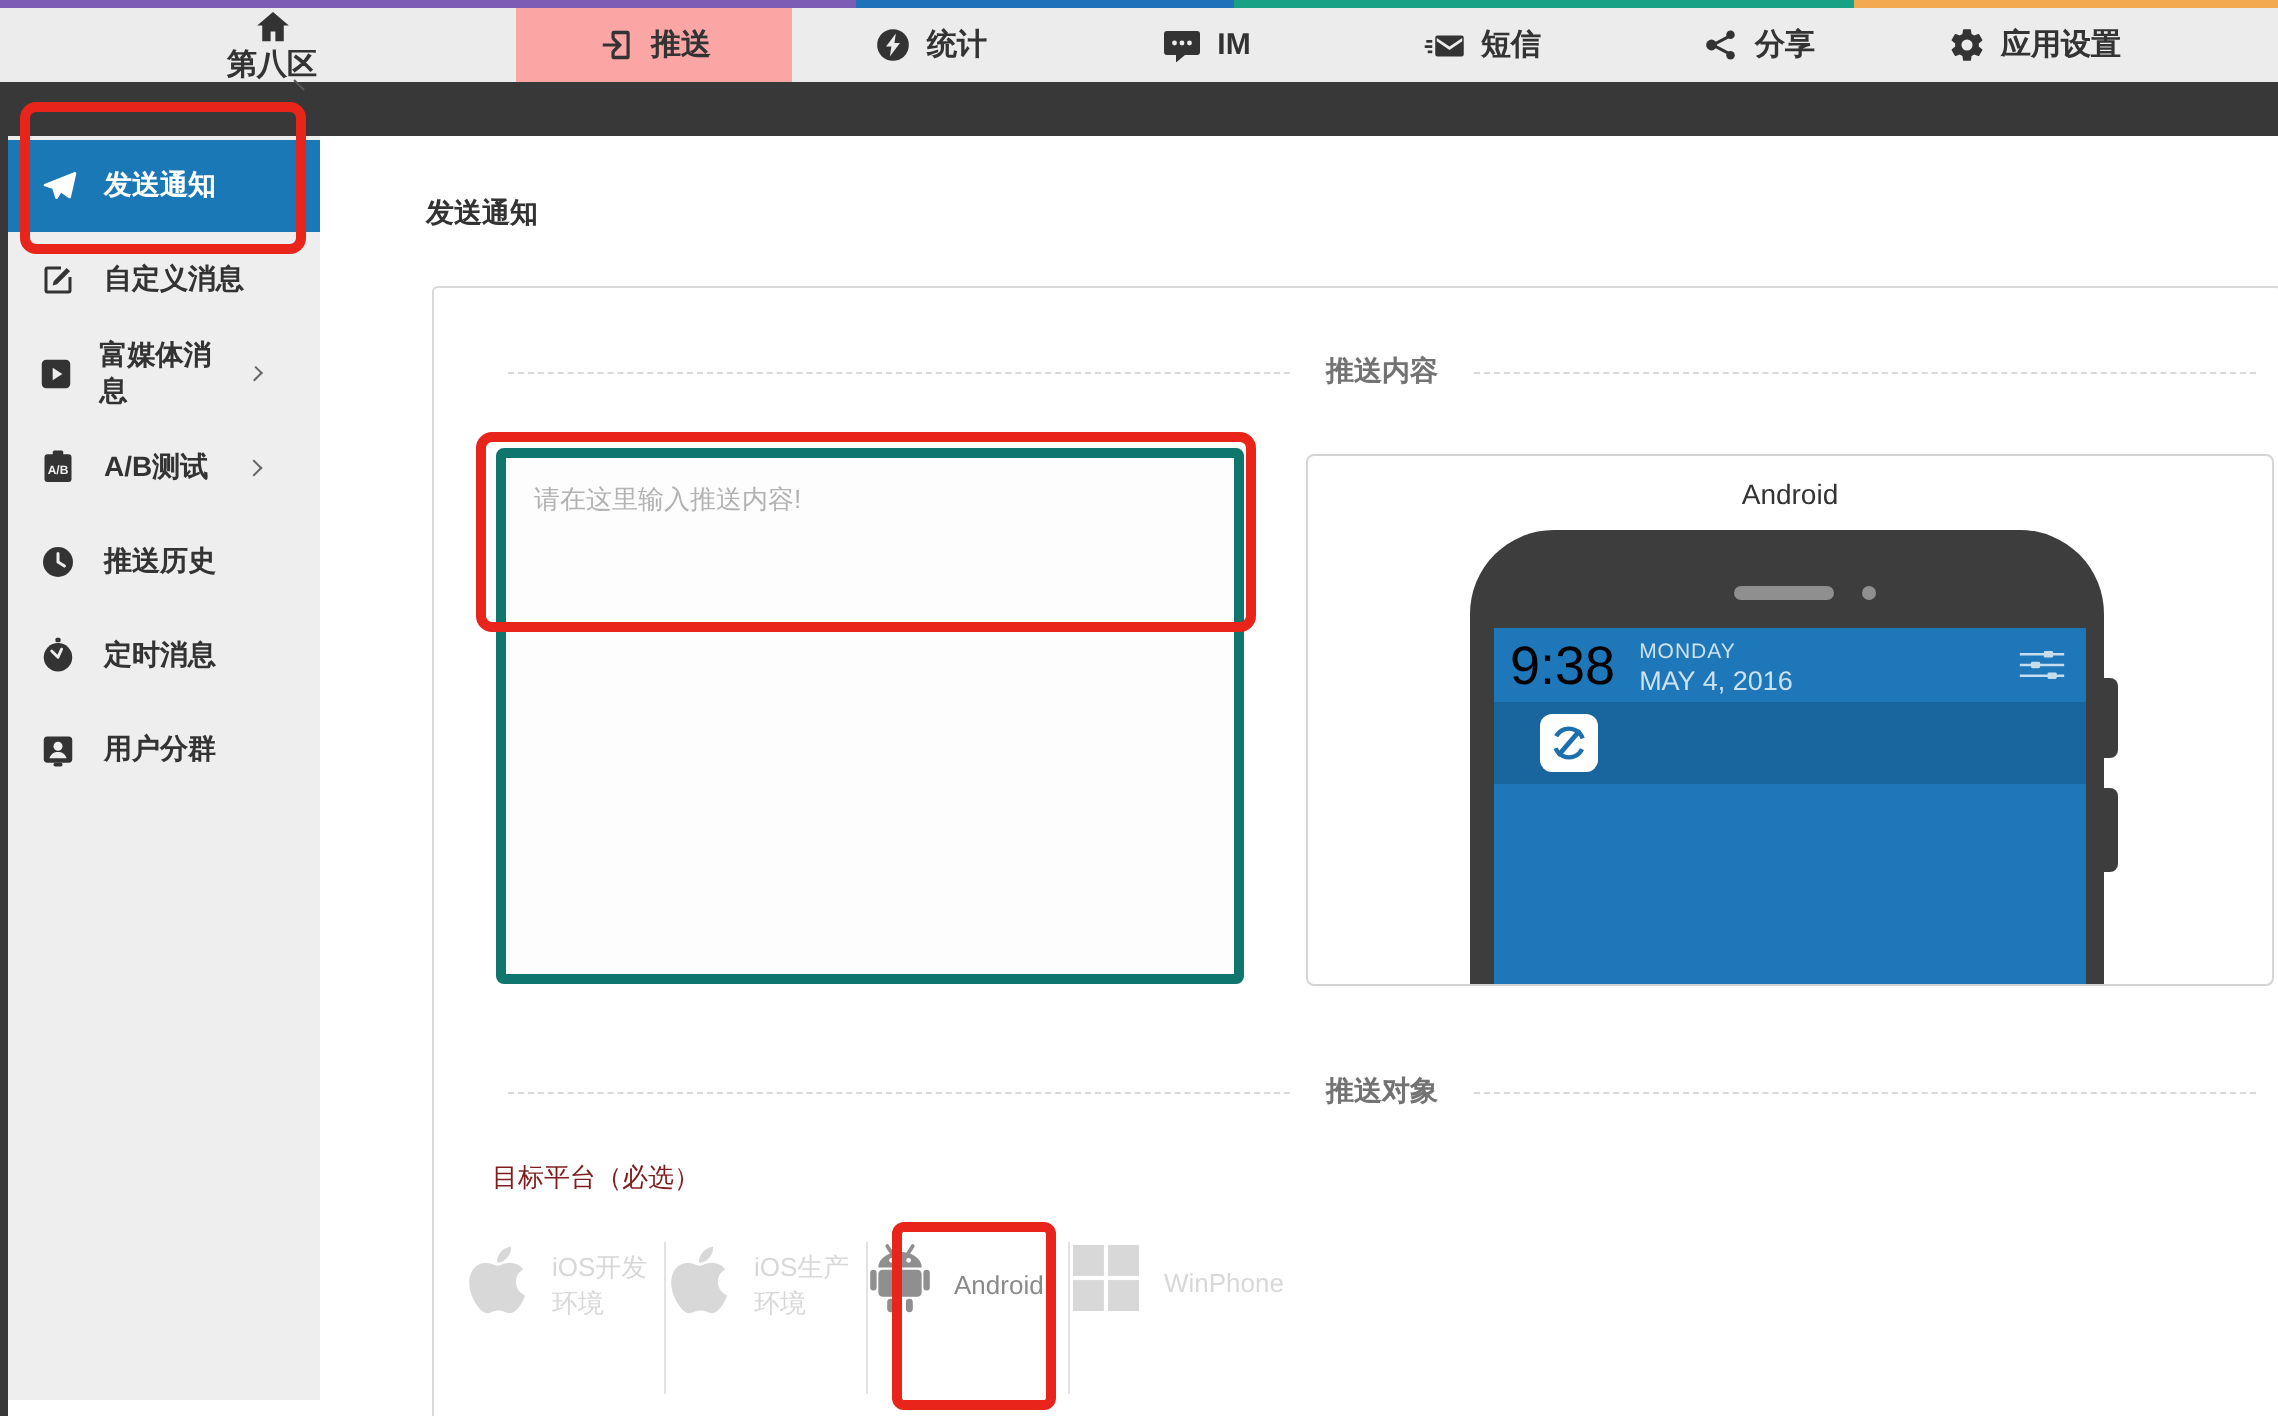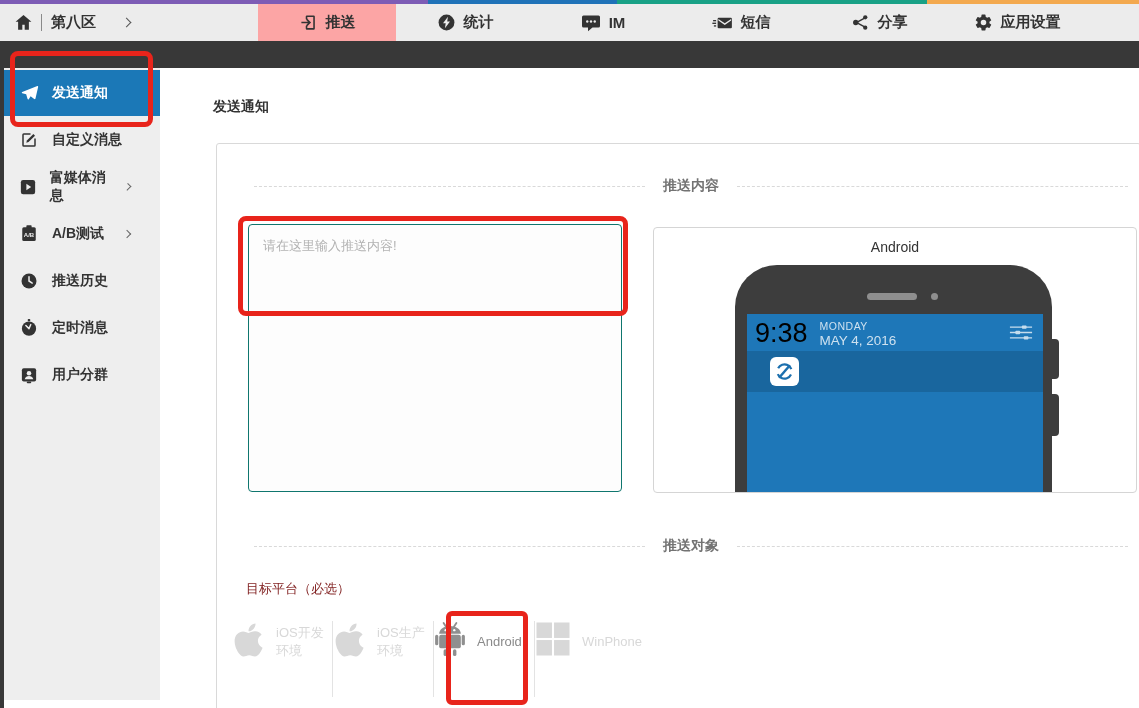--- a/index.html
+++ b/index.html
@@ -6,21 +6,21 @@
   *{box-sizing:border-box;}
   .canvas{position:relative;width:1139px;height:708px;overflow:hidden;background:#fff;
           font-family:"Liberation Sans","DejaVu Sans",sans-serif;color:#333;}
 
   
   .accent-strip{display:flex;height:4px;}
   .accent-strip .band{height:4px;}
 
   
   .navbar{height:37px;background:#ececec;display:flex;align-items:stretch;}
-  .nav-home{width:258px;display:flex;align-items:center;padding-left:14px;}
+  .nav-home{width:258px;display:flex;align-items:center;padding-left:14px;flex-direction:column;}
   .nav-home .vdiv{width:1px;height:17px;background:#8a8a8a;margin:0 9px 0 8px;}
   .nav-home .home-label{font-size:15px;font-weight:bold;}
   .tab{width:138px;display:flex;align-items:center;justify-content:center;gap:8px;
        font-size:15px;font-weight:bold;color:#333;cursor:pointer;}
   .tab.active{background:#fca5a5;}
   .nav-ic{display:flex;align-items:center;}
   .chev{width:7px;height:7px;border-right:1.7px solid #555;border-top:1.7px solid #555;
         transform:rotate(45deg);display:inline-block;}
   .nav-home .chev{margin-left:27px;}
 
@@ -43,21 +43,21 @@
   .panel{position:absolute;left:56px;top:75px;right:-2px;height:600px;background:#fff;
          border:1px solid #d9d9d9;border-radius:3px;}
 
   .sec{position:absolute;left:37px;right:12px;display:flex;align-items:center;gap:18px;
        font-size:14px;font-weight:bold;color:#737373;}
   .sec::before,.sec::after{content:"";flex:1;border-top:1px dashed #d9d9d9;}
   .sec.one{top:33px;}
   .sec.two{top:393px;}
 
   textarea.composer{position:absolute;left:31px;top:80px;width:374px;height:268px;
-        border:1px solid #0f766e;border-radius:4px;background:#fdfdfd;resize:none;
+        border:5px solid #0f766e;border-radius:4px;background:#fdfdfd;resize:none;
         padding:12px 14px;font-size:13px;color:#555;outline:none;
         font-family:"Liberation Sans","DejaVu Sans",sans-serif;}
   textarea.composer::placeholder{color:#b2b2b2;opacity:1;}
 
   
   .card{position:absolute;left:436px;top:83px;width:484px;height:266px;
         border:1px solid #d5d5d5;border-radius:4px;overflow:hidden;background:#fff;}
   .card-title{text-align:center;margin-top:11px;font-size:14px;color:#333;}
   .phone{position:absolute;left:81px;top:37px;width:317px;bottom:0;background:#3d3d3d;
          border-radius:42px 42px 0 0;}

